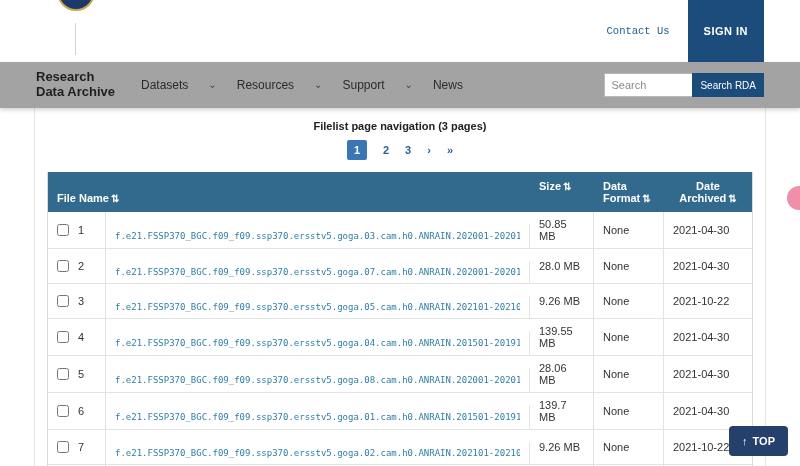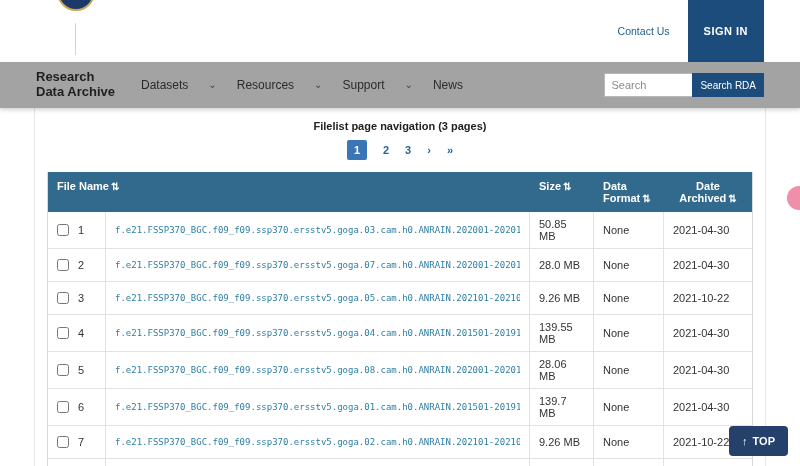--- a/index.html
+++ b/index.html
@@ -10,21 +10,21 @@
   .topbar { height:62px; display:flex; align-items:center; justify-content:space-between; padding:0 36px; background:#fff; }
   .logos { display:flex; align-items:center; gap:12px;flex-direction:column; }
   .nsf-circle { width:38px; height:38px; border-radius:50%; background:#1b3a6b; border:2px solid #c8a84b; color:#fff; display:flex; align-items:center; justify-content:center; font-family:"Liberation Serif", serif; font-style:italic; font-weight:bold; font-size:11px; }
   .logo-divider { width:1px; height:32px; background:#c9d4de; }
   .ncar { display:flex; align-items:center; gap:6px;text-align:right; }
   .ncar-mark { width:26px; height:22px; }
   .ncar-text { display:flex; flex-direction:column; }
   .ncar-name { color:#143a63; font-weight:bold; font-size:15px; letter-spacing:1px; line-height:1; }
   .ncar-sub { margin-top:2px; height:3px; width:100%; background:#2a9ac4; opacity:.75; }
   .top-right { display:flex; align-items:center; gap:18px; }
-  .contact-link { color:#1d5d8c; font-size:10.5px; text-decoration:none; cursor:pointer; }
+  .contact-link { color:#1d5d8c; font-size:10.5px; text-decoration:none; cursor:pointer;font-family:Liberation Mono, monospace; }
   .signin-btn { background:#1b4c7c; color:#fff; border:none; font-size:11px; font-weight:bold; letter-spacing:.5px; padding:27px 16px; border-radius:2px; cursor:pointer; }
 
   
   .navbar { height:46px; background:#a3a3a3; display:flex; align-items:center; padding:0 36px; box-shadow:0 2px 4px rgba(0,0,0,.18); position:relative; z-index:2; }
   .brand { font-size:13px; font-weight:bold; color:#1f1f1f; line-height:1.15; margin-right:26px; }
   .nav-items { display:flex; align-items:center; gap:20px; flex:1; }
   .nav-item { font-size:12px; color:#2b2b2b; cursor:pointer; display:flex; align-items:center; gap:20px; }
   .nav-caret { font-size:10px; color:#444; line-height:1; }
   .search-wrap { display:flex; align-items:center; }
   .search-input { width:88px; height:24px; border:1px solid #b9b9b9; border-right:none; padding:0 6px; font-size:11px; color:#333; outline:none; background:#fff; }
@@ -40,21 +40,21 @@
   .page.active { background:#3a76b5; color:#fff; width:20px; height:20px; display:flex; align-items:center; justify-content:center; border-radius:2px; }
 
   
   .table { margin-top:12px; border:1px solid #d9d9d9; border-top:none; }
   .thead { display:flex; background:#316a8c; color:#fff; }
   .thead .cell { padding:8px 9px; font-size:11px; font-weight:bold; border-right:none; display:block; }
   .sort { font-size:10px; margin-left:2px; }
   .cell { border-right:1px solid #e3e3e3; }
   .cell:last-child { border-right:none; }
   .col-idx { width:58px; flex:0 0 58px; }
-  .col-file { flex:1 1 auto; min-width:0; }
+  .col-file { flex:1 1 auto; min-width:0;margin-top:12px; }
   .col-size { width:64px; flex:0 0 64px; }
   .col-fmt { width:70px; flex:0 0 70px; }
   .col-date { width:88px; flex:0 0 88px;text-align:center; }
   .thead .col-idx input { display:block; margin-bottom:6px; }
   input[type=checkbox] { width:12px; height:12px; cursor:pointer; }
 
   .trow { display:flex; border-bottom:1px solid #e3e3e3; background:#fff; min-height:33px; }
   .trow:last-child { border-bottom:none; }
   .trow .cell { padding:6px 9px; font-size:11px; color:#333; display:flex; align-items:center; }
   .trow .col-idx { gap:9px; }

